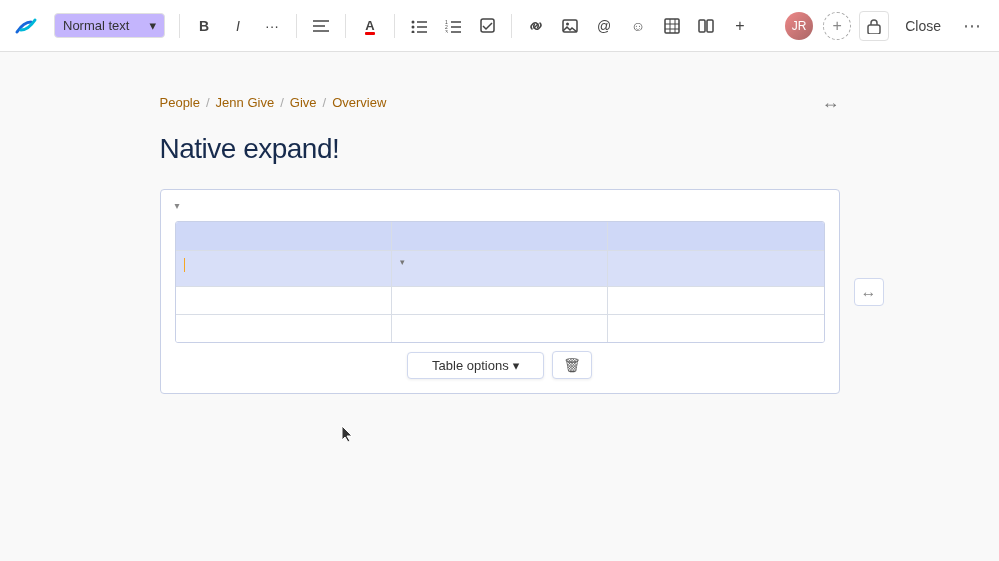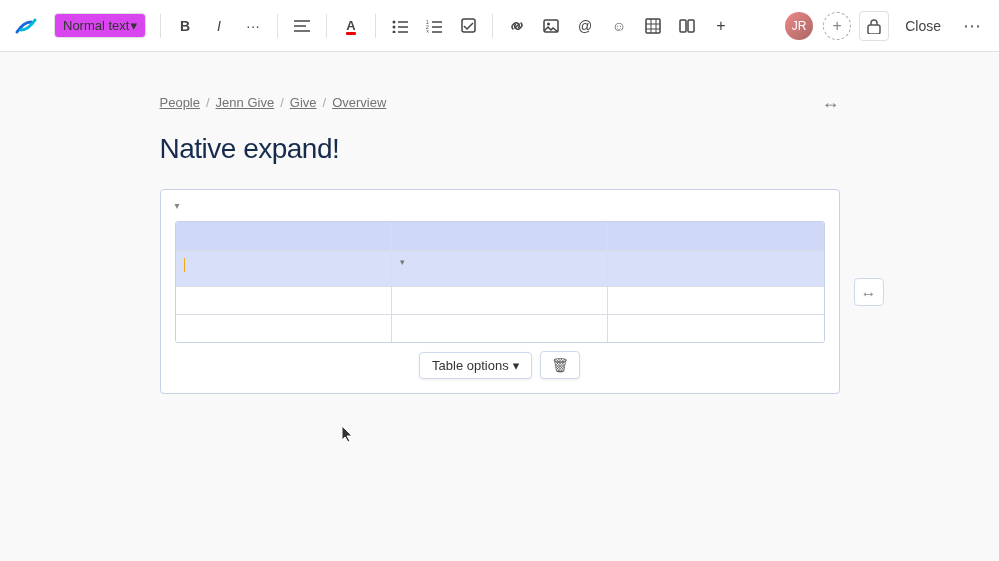--- a/index.html
+++ b/index.html
@@ -22,28 +22,28 @@
     }
     .toolbar-logo {
       width: 28px;
       height: 28px;
       margin-right: 8px;
       flex-shrink: 0;
     }
     .toolbar-style-select {
       display: flex;
       align-items: flex-end;
-      gap: 1px;
+      gap: 20px;
       padding: 4px 8px;
       border: 1px solid #e0e0e0;
       border-radius: 4px;
       cursor: pointer;
       font-size: 13px;
       color: #333;
-      background: #d946ef;
+      background: #c4b5fd;
       margin-right: 4px;
     }
     .toolbar-divider {
       width: 1px;
       height: 24px;
       background: #e0e0e0;
       margin: 0 4px;
     }
     .toolbar-btn {
       display: flex;
@@ -159,22 +159,21 @@
     
     .breadcrumb {
       display: flex;
       align-items: center;
       gap: 6px;
       font-size: 13px;
       color: #5e6c84;
       margin-bottom: 20px;
     }
     .breadcrumb-item {
-      color: #737373;
-      text-decoration: underline;
+      color: #a16207;
     }
     .breadcrumb-sep { color: #aaa; }
 
     
     .page-title {
       font-size: 28px;
       font-weight: 400;
       color: #172b4d;
       margin-bottom: 24px;
       letter-spacing: -0.5px;
@@ -284,21 +283,21 @@
       gap: 8px;
       margin-top: 8px;
     }
     .table-options-btn {
       display: flex;
       align-items: center;
       gap: 4px;
       background: #fff;
       border: 1px solid #d0d8ee;
       border-radius: 4px;
-      padding: 5px 12px;
+      padding: 5px 24px;
       font-size: 13px;
       color: #333;
       cursor: pointer;
       box-shadow: 0 1px 3px rgba(0,0,0,0.07);
     }
     .table-delete-btn {
       background: #fff;
       border: 1px solid #d0d8ee;
       border-radius: 4px;
       padding: 5px 10px;

